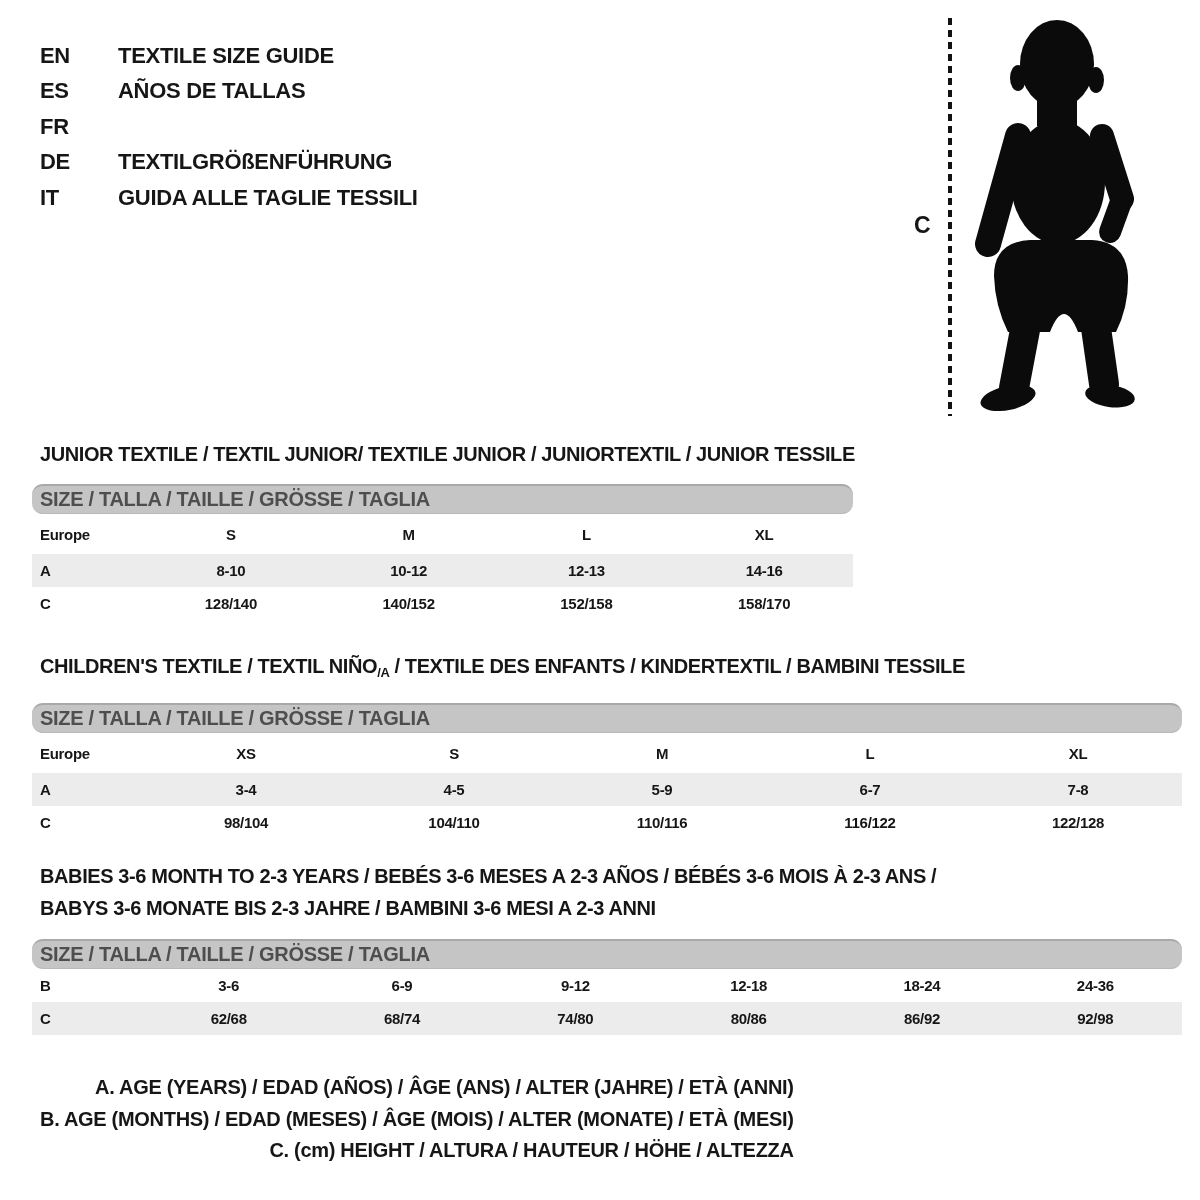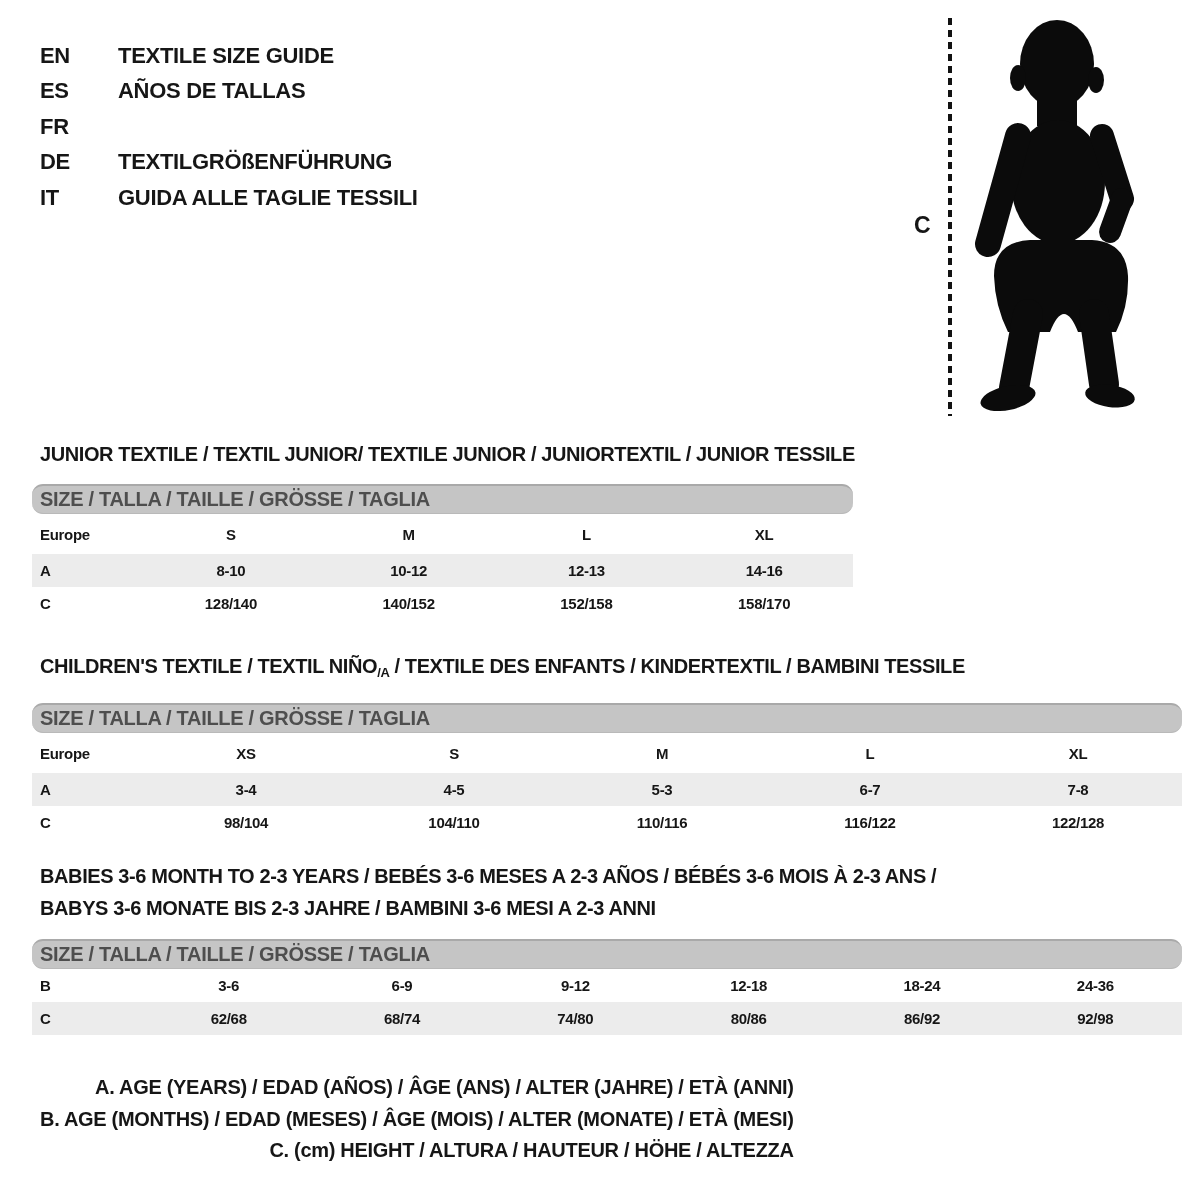--- a/index.html
+++ b/index.html
@@ -129,21 +129,21 @@
       <span class="cell">XS</span>
       <span class="cell">S</span>
       <span class="cell">M</span>
       <span class="cell">L</span>
       <span class="cell">XL</span>
     </div>
     <div class="row shaded">
       <span class="cell lbl">A</span>
       <span class="cell">3-4</span>
       <span class="cell">4-5</span>
-      <span class="cell">5-3</span>
+      <span class="cell">5-9</span>
       <span class="cell">6-7</span>
       <span class="cell">7-8</span>
     </div>
     <div class="row">
       <span class="cell lbl">C</span>
       <span class="cell">98/104</span>
       <span class="cell">104/110</span>
       <span class="cell">110/116</span>
       <span class="cell">116/122</span>
       <span class="cell">122/128</span>

